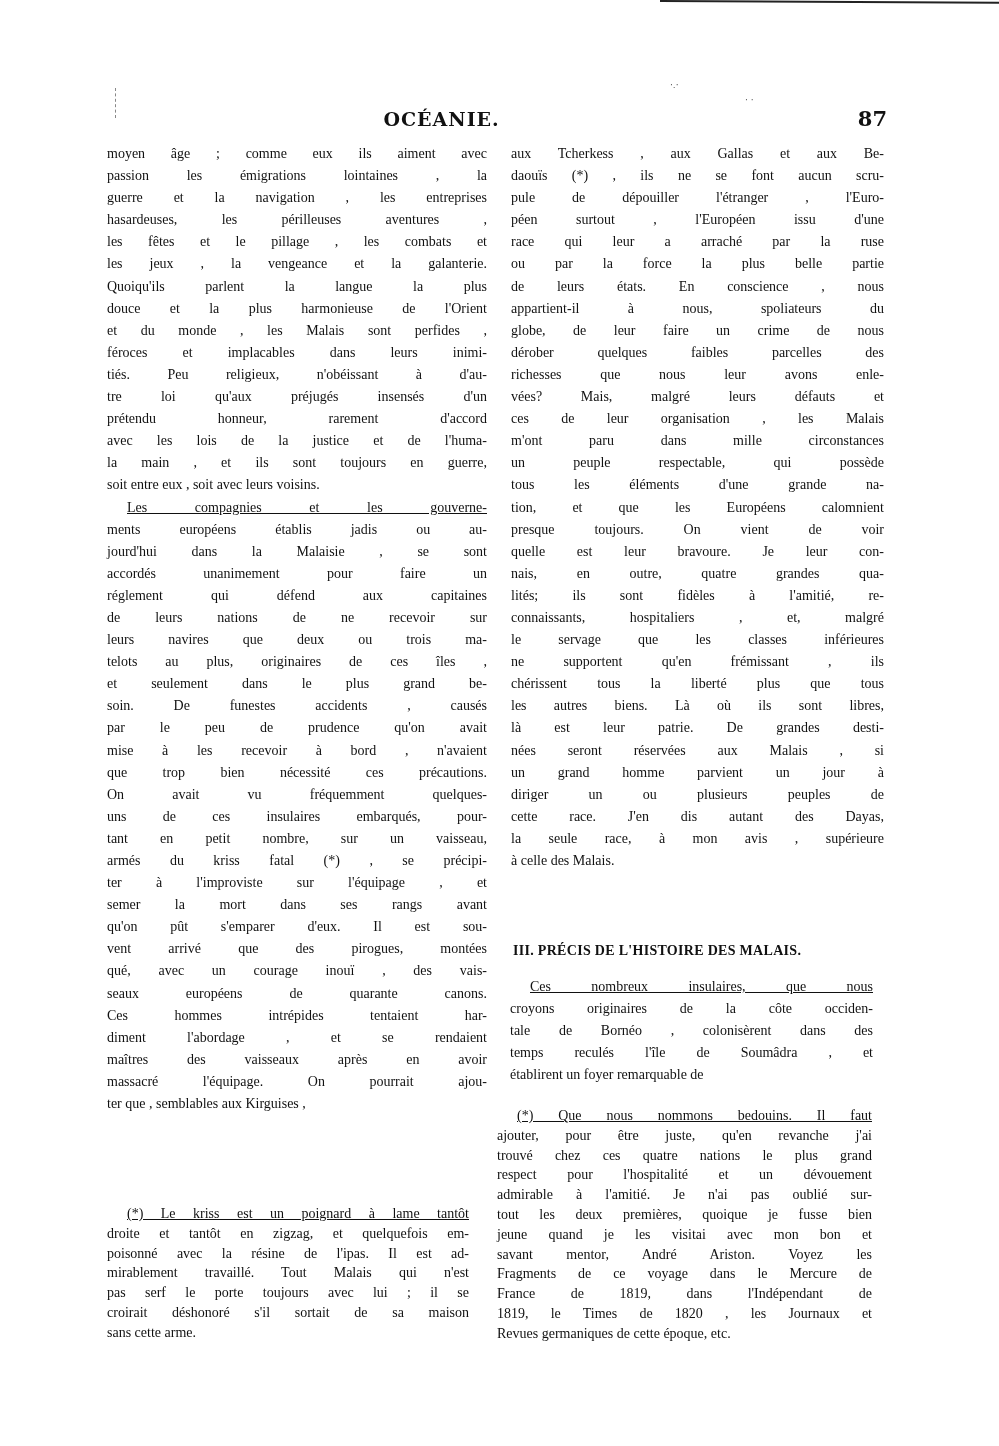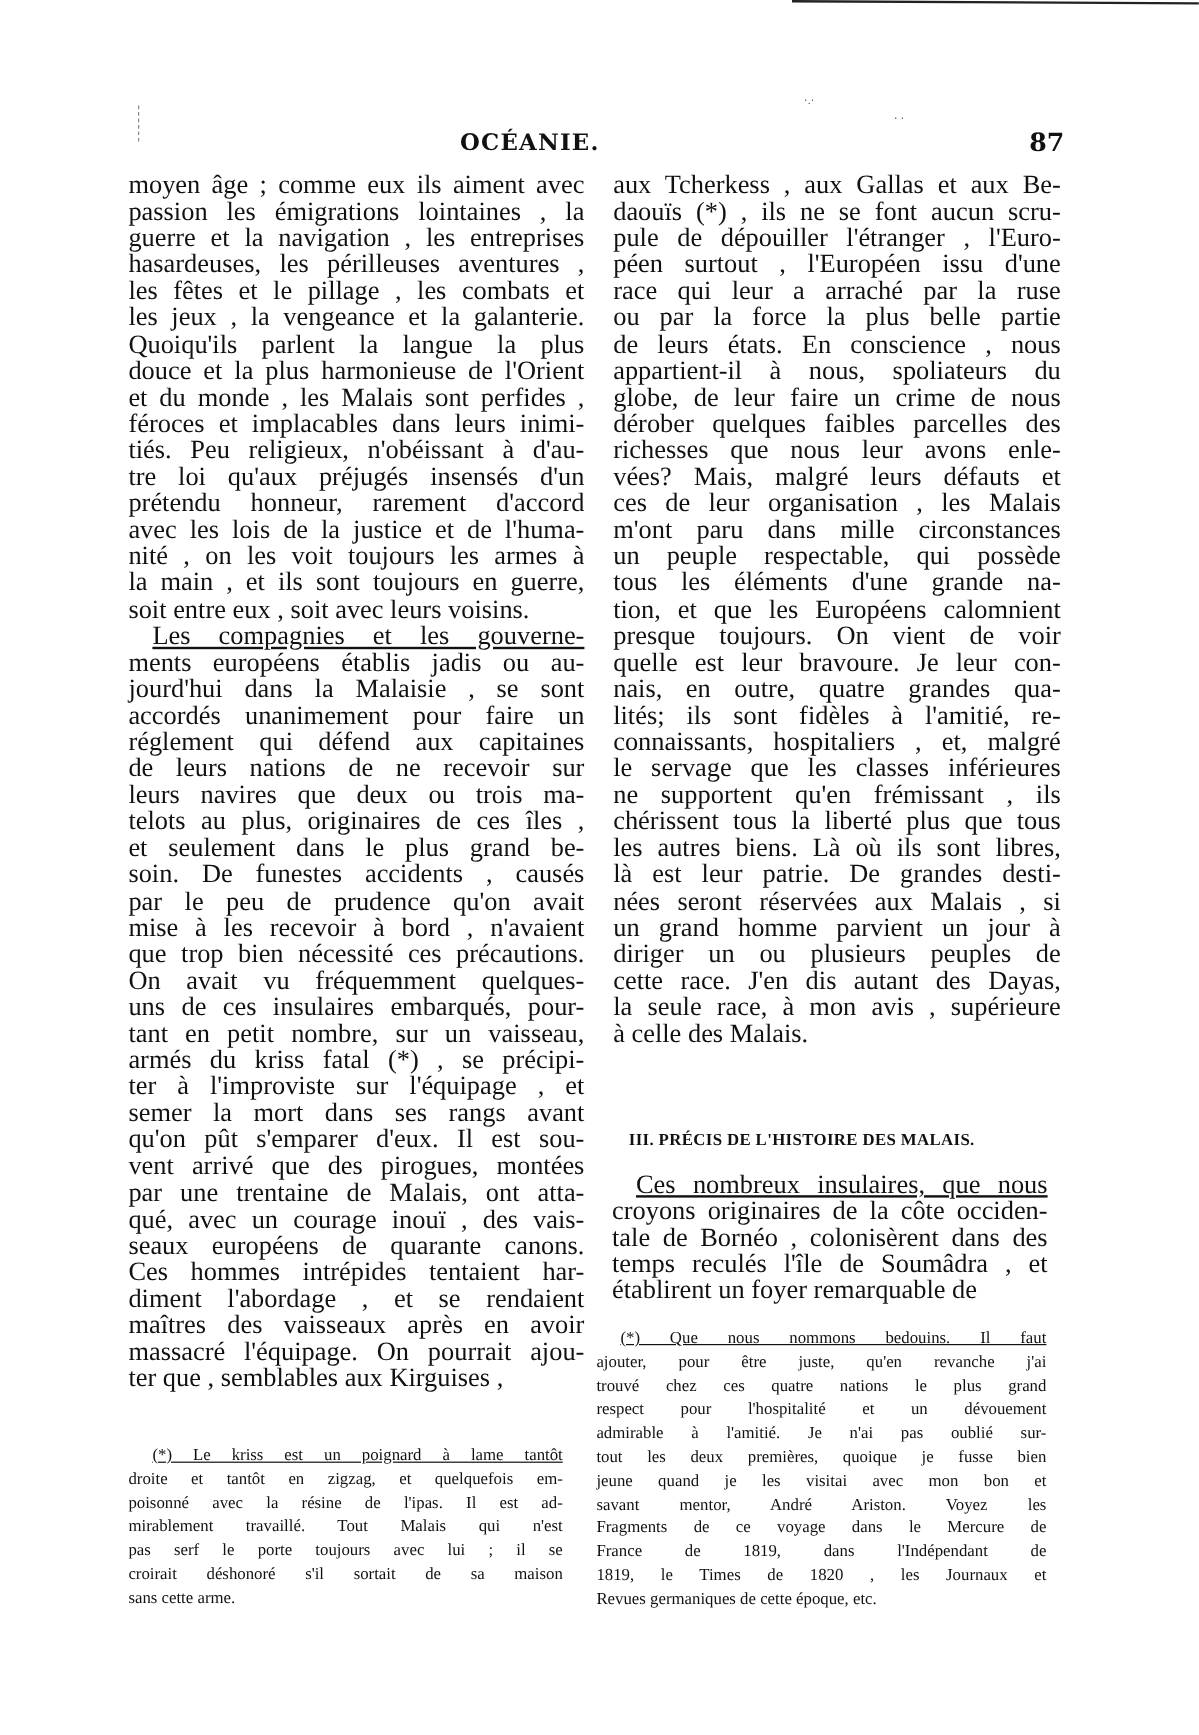--- a/index.html
+++ b/index.html
@@ -2,27 +2,27 @@
 <html><head>
   <meta charset="utf-8">
   <style>
     html, body { margin: 0; padding: 0; background: #ffffff; }
     body { width: 999px; height: 1446px; position: relative; overflow: hidden; color: #111; }
     .scan-line { position: absolute; top: 0; left: 660px; width: 339px; height: 4px; border-top: 2px solid #222; transform: rotate(0.3deg); transform-origin: left top; }
     .scan-speck { position: absolute; font-family: "DejaVu Sans", sans-serif; font-size: 9px; color: #555; }
     .left-mark { position: absolute; left: 115px; top: 88px; width: 1px; height: 30px; border-left: 1px dashed #888; }
     .header-title { position: absolute; left: 0; width: 853px; top: 108px; text-align: center; font-family: "DejaVu Serif", serif; font-weight: bold; font-size: 19px; letter-spacing: 1px; padding-left: 30px; box-sizing: border-box; }
     .page-number { position: absolute; right: 112px; top: 106px; font-family: "DejaVu Serif", serif; font-weight: bold; font-size: 21px; }
-    .column { position: absolute; font-family: "Liberation Serif", serif; font-size: 22px; line-height: 22.1px; text-align: justify; text-align-last: justify; }
+    .column { position: absolute; font-family: "Liberation Serif", serif; font-size: 14px; line-height: 22.1px; text-align: justify; text-align-last: justify; }
     .column .ln { display: block; white-space: nowrap; height: 22.1px; text-align: justify; text-align-last: justify; }
     .column .ln.last { text-align-last: left; }
     .col-left { left: 107px; top: 143px; width: 380px; }
     .col-right { left: 511px; top: 143px; width: 373px; }
     .indent { padding-left: 20px; text-decoration: underline; }
-    .section-heading { position: absolute; left: 524px; top: 943px; width: 372px; font-family: "Liberation Serif", serif; font-size: 14px; letter-spacing: 0.3px; font-weight: bold; white-space: nowrap; }
+    .section-heading { position: absolute; left: 513px; top: 943px; width: 372px; font-family: "Liberation Serif", serif; font-size: 14px; letter-spacing: 0.3px; font-weight: bold; white-space: nowrap; }
     .col-right-2 { left: 510px; top: 976px; width: 363px; }
     .footnote { position: absolute; font-family: "Liberation Serif", serif; font-size: 14px; line-height: 19.8px; }
     .footnote .ln { display: block; white-space: nowrap; height: 19.8px; text-align: justify; text-align-last: justify; }
     .footnote .ln.last { text-align-last: left; }
     .fn-left { left: 107px; top: 1204px; width: 362px; }
     .fn-right { left: 497px; top: 1106px; width: 375px; }
     .ital { }
   </style>
 </head>
 <body>
@@ -43,21 +43,20 @@
     <span class="ln">les fêtes et le pillage , les combats et</span>
     <span class="ln">les jeux , la vengeance et la galanterie.</span>
     <span class="ln">Quoiqu'ils parlent la langue la plus</span>
     <span class="ln">douce et la plus harmonieuse de l'Orient</span>
     <span class="ln">et du monde , les Malais sont perfides ,</span>
     <span class="ln">féroces et implacables dans leurs inimi-</span>
     <span class="ln">tiés. Peu religieux, n'obéissant à d'au-</span>
     <span class="ln">tre loi qu'aux préjugés insensés d'un</span>
     <span class="ln">prétendu honneur, rarement d'accord</span>
     <span class="ln">avec les lois de la justice et de l'huma-</span>
-    <span class="ln">nité , on les voit toujours les armes à</span>
     <span class="ln">la main , et ils sont toujours en guerre,</span>
     <span class="ln last">soit entre eux , soit avec leurs voisins.</span>
     <span class="ln indent">Les compagnies et les gouverne-</span>
     <span class="ln">ments européens établis jadis ou au-</span>
     <span class="ln">jourd'hui dans la Malaisie , se sont</span>
     <span class="ln">accordés unanimement pour faire un</span>
     <span class="ln">réglement qui défend aux capitaines</span>
     <span class="ln">de leurs nations de ne recevoir sur</span>
     <span class="ln">leurs navires que deux ou trois ma-</span>
     <span class="ln">telots au plus, originaires de ces îles ,</span>
@@ -67,21 +66,20 @@
     <span class="ln">mise à les recevoir à bord , n'avaient</span>
     <span class="ln">que trop bien nécessité ces précautions.</span>
     <span class="ln">On avait vu fréquemment quelques-</span>
     <span class="ln">uns de ces insulaires embarqués, pour-</span>
     <span class="ln">tant en petit nombre, sur un vaisseau,</span>
     <span class="ln">armés du kriss fatal (*) , se précipi-</span>
     <span class="ln">ter à l'improviste sur l'équipage , et</span>
     <span class="ln">semer la mort dans ses rangs avant</span>
     <span class="ln">qu'on pût s'emparer d'eux. Il est sou-</span>
     <span class="ln">vent arrivé que des pirogues, montées</span>
-    <span class="ln">par une trentaine de Malais, ont atta-</span>
     <span class="ln">qué, avec un courage inouï , des vais-</span>
     <span class="ln">seaux européens de quarante canons.</span>
     <span class="ln">Ces hommes intrépides tentaient har-</span>
     <span class="ln">diment l'abordage , et se rendaient</span>
     <span class="ln">maîtres des vaisseaux après en avoir</span>
     <span class="ln">massacré l'équipage. On pourrait ajou-</span>
     <span class="ln last">ter que , semblables aux Kirguises ,</span>
   </div>
 <div class="footnote fn-left" id="fn-left">
     <span class="ln indent">(*) Le kriss est un poignard à lame tantôt</span>

